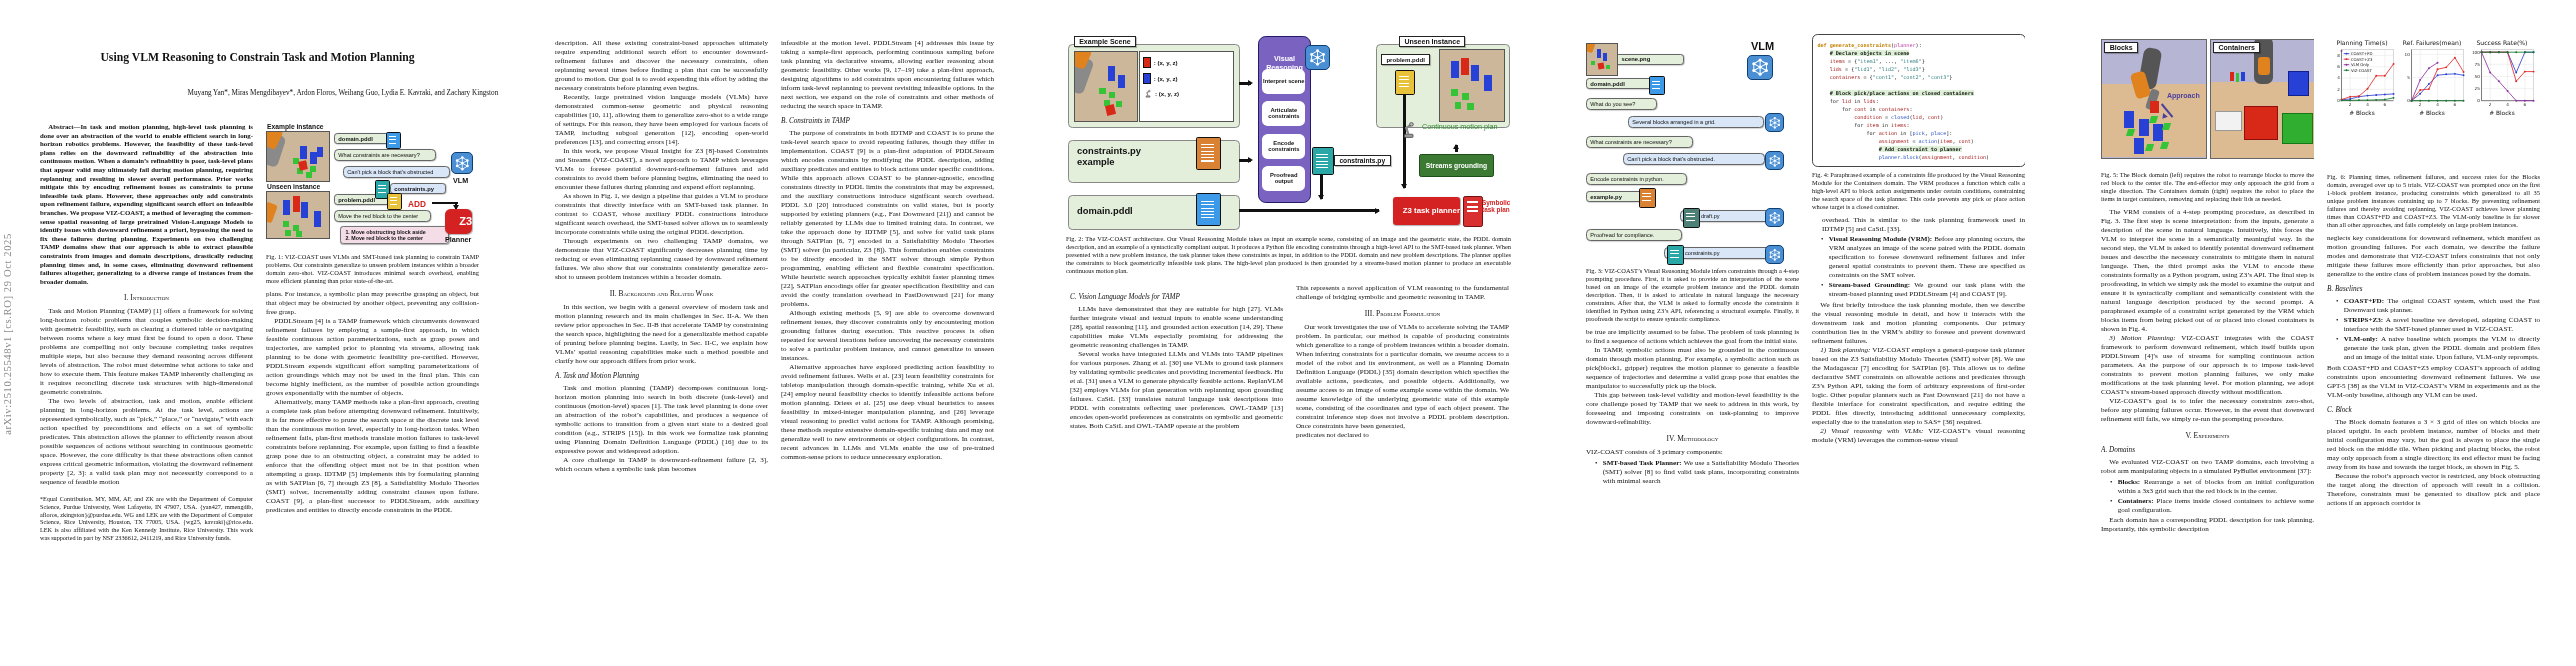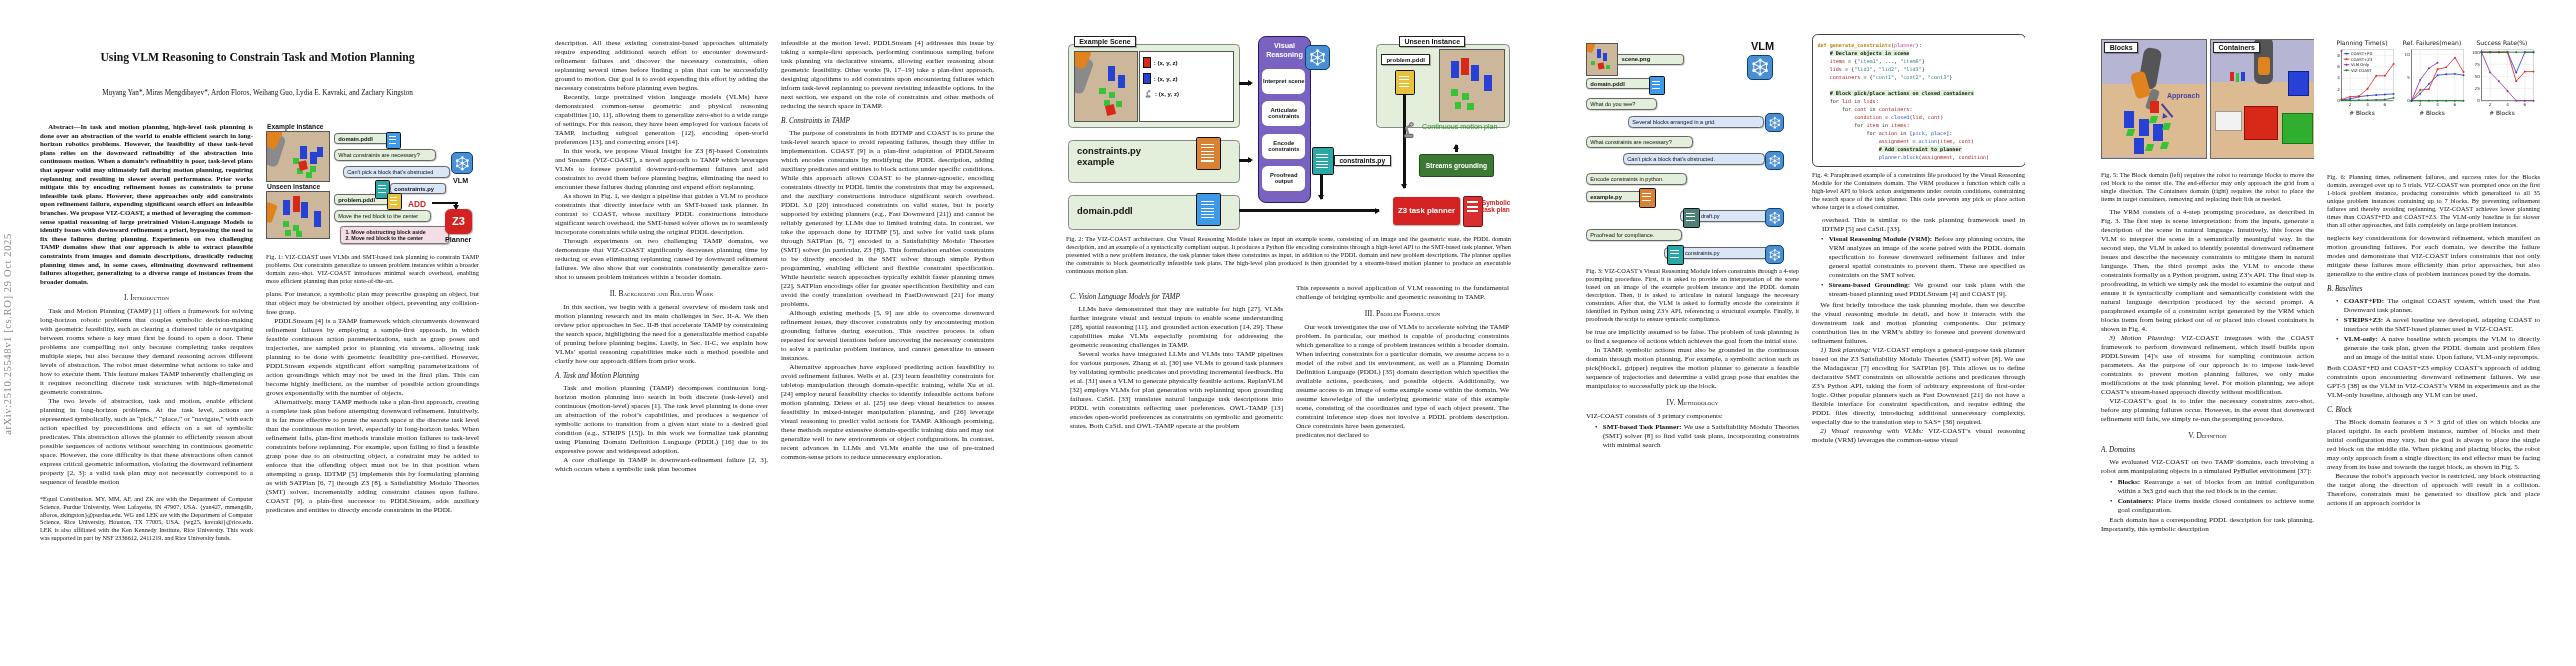--- a/index.html
+++ b/index.html
@@ -2,21 +2,21 @@
 <html style="font-size:9px"><head>
 <meta charset="utf-8">
 <style>
   html,body{margin:0;padding:0;background:#e8e8e8}
   #canvas{position:relative;width:2576px;height:667px;background:#fff;font-family:"Liberation Serif","DejaVu Serif",serif;color:#111}
   .page{position:absolute;top:0;width:515px;height:667px;background:#fff;overflow:hidden}
   #pg1{left:0}#pg2{left:515px}#pg3{left:1030px}#pg4{left:1546px}#pg5{left:2061px}
   .wm{position:absolute;left:2.2px;top:50%;transform:translateY(-50%) rotate(180deg);writing-mode:vertical-rl;
       font-size:10.6px;color:#8a8a8a;letter-spacing:0.6px;white-space:nowrap}
   .title{position:absolute;left:39px;right:39px;top:51px;text-align:center;font-size:11.7px;font-weight:bold}
-  .authors{position:absolute;left:16.7px;right:16.7px;top:89px;text-align:center;font-size:7.2px}
+  .authors{position:absolute;left:16.7px;right:16.7px;top:89px;text-align:right;font-size:7.2px}
   .col{position:absolute;width:213px;text-align:justify;overflow:hidden}
   #p1-left{left:40px;top:123px;height:511px}
   #p1-right{left:266px;top:123px;height:517px}
   #p2-left{left:40px;top:39px;height:595px}#p2-right{left:266px;top:39px;height:595px}
   #p3-left{left:40px;top:287px;height:347px}#p3-right{left:266px;top:284px;height:347px}
   #p4-left{left:40px;top:39px;height:595px}#p4-right{left:266px;top:33px;height:595px}
   #p5-left{left:40px;top:39px;height:595px}#p5-right{left:266px;top:39px;height:595px}
   .f2wrap{position:absolute;left:36px;top:36px;width:445px}
   
   .para{font-size:7.1px;line-height:9px;margin:0;text-indent:8.3px}
@@ -48,21 +48,21 @@
        padding:2.2px 3.3px;box-shadow:0.6px 0.6px 1.1px rgba(0,0,0,.3)}
   .bub.blue{background:#d8e6f8}
   .whitelab{position:absolute;border:0.8px solid #222;background:#fff;font-weight:bold;font-size:7px;
             padding:1.1px 4.4px;box-shadow:1.1px 1.1px 0 rgba(0,0,0,.25);white-space:nowrap;z-index:3}
   .panel{position:absolute;background:#e4efdb;border:0.8px solid #888;border-radius:4.4px}
   .doc{position:absolute;border:0.8px solid #111;border-radius:1.7px;background:var(--c,#58a6e8);z-index:4}
   .doc::before{content:"";position:absolute;left:15%;top:22%;width:58%;height:56%;
                background:repeating-linear-gradient(180deg,#fff 0 1.1px,transparent 1.1px 3.3px)}
   .vlm{position:absolute;background:#4a8fd4;border:1.1px solid #0e3f73;border-radius:5px;padding:1.7px;box-sizing:border-box}
   .vlm svg{width:100%;height:100%;display:block}
-  .z3{position:absolute;background:#d42222;border-radius:5.6px;color:#fff;font-weight:bold;text-align:center;box-shadow:0.6px 0.6px 1.1px rgba(0,0,0,.3)}
+  .z3{position:absolute;background:#d42222;border-radius:5.6px;color:#fff;font-weight:bold;text-align:right;box-shadow:0.6px 0.6px 1.1px rgba(0,0,0,.3)}
   .plan{position:absolute;background:#f4dde6;border:0.8px solid #777;border-radius:3.3px;font-size:5.3px;
         font-weight:bold;padding:2.2px 4.4px;box-shadow:0.6px 0.6px 1.1px rgba(0,0,0,.3)}
   .scn{position:absolute;background:#cdb79a;border:0.6px solid #555;overflow:hidden}
   .bx{position:absolute;display:block}
   .vrbox{position:absolute;background:#7a62c0;border:1.1px solid #241a66;border-radius:7.8px;color:#fff;
          font-weight:bold;text-align:center;font-size:7.2px}
   .step{position:absolute;left:3.3px;width:43px;height:24.5px;background:#fff;border-radius:5.6px;color:#111;
         font-weight:bold;font-size:5.8px;display:flex;align-items:center;justify-content:center;text-align:center}
   .ar{position:absolute;background:#111}
   .ar.r::after{content:"";position:absolute;right:-4.4px;top:50%;transform:translateY(-50%);
@@ -228,21 +228,21 @@
               <span class="robo" style="position:relative;width:9px;height:9px;display:inline-block"><svg viewBox="0 0 24 24" width="100%" height="100%">
                   <rect x="8" y="18" width="11" height="4" rx="1" fill="#999" stroke="#444"></rect>
                   <path d="M13 18 L10.5 10 L17 5.5" fill="none" stroke="#888" stroke-width="3"></path>
                   <circle cx="17" cy="5.5" r="2.3" fill="#bbb" stroke="#444"></circle>
                 </svg></span>
               <span>: (x, y, z)</span>
             </div>
         </div>
         <div class="ar r" style="left:173px;top:46px;width:12.2px;height:2.8px"></div>
         <div class="vrbox" style="left:192px;top:0;width:51px;height:161px;padding-top:4.4px">
-          <div style="width:44px;margin:0 auto">Visual Reasoning</div>
+          <div style="width:44px;margin:13px auto">Visual Reasoning</div>
           <div class="step" style="top:32px">Interpret scene</div>
           <div class="step" style="top:64px">Articulate constraints</div>
           <div class="step" style="top:97px">Encode constraints</div>
           <div class="step" style="top:129px">Proofread output</div>
         </div>
         <div class="vlm" style="left:239px;top:9px;width:24.5px;height:24.5px">
             <svg viewBox="0 0 24 24">
               <g stroke="#fff" fill="none" stroke-width="1.2">
                 <path d="M12 3.5 19.5 8v8L12 20.5 4.5 16V8z"></path>
                 <path d="M12 12 12 3.5M12 12 19.5 8M12 12 19.5 16M12 12 12 20.5M12 12 4.5 16M12 12 4.5 8"></path>
@@ -433,20 +433,21 @@
                 <circle cx="4.5" cy="16" r="1.8"></circle>
                 <circle cx="4.5" cy="8" r="1.8"></circle>
                 <circle cx="12" cy="12" r="1.8"></circle>
               </g>
             </svg>
           </div>
     </div>
         <p class="cap">Fig. 3: VIZ-COAST’s Visual Reasoning Module infers constraints through a 4-step prompting procedure. First, it is asked to provide an interpretation of the scene based on an image of the example problem instance and the PDDL domain description. Then, it is asked to articulate in natural language the necessary constraints. After that, the VLM is asked to formally encode the constraints it identified in Python using Z3’s API, referencing a structural example. Finally, it proofreads the script to ensure syntactic compliance.</p>
         <p class="para noind">be true are implicitly assumed to be false. The problem of task planning is to find a sequence of actions which achieves the goal from the initial state.</p>
         <p class="para">In TAMP, symbolic actions must also be grounded in the continuous domain through motion planning. For example, a symbolic action such as pick(block1, gripper) requires the motion planner to generate a feasible sequence of trajectories and determine a valid grasp pose that enables the manipulator to successfully pick up the block.</p>
+        <p class="para">This gap between task-level validity and motion-level feasibility is the core challenge posed by TAMP that we seek to address in this work, by foreseeing and imposing constraints on task-planning to improve downward-refinability.</p>
         <div class="h">IV. Methodology</div>
         <p class="para noind">VIZ-COAST consists of 3 primary components:</p>
         <ul class="bul">
           <li><b>SMT-based Task Planner: </b>We use a Satisfiability Modulo Theories (SMT) solver [8] to find valid task plans, incorporating constraints with minimal search</li>
         </ul>
       </div>
     <div class="col" id="p4-right">
         <div class="figbox" id="fig4">
           <div id="fig4-code">
             <div class="codeline"><span class="c-d">def </span><span class="c-fn">generate_constraints</span><span class="c-pl">(</span><span class="c-arg">planner</span><span class="c-pl">):</span></div>
@@ -512,21 +513,21 @@
         <span class="bx" style="left:33px;top:66px;width:32px;height:32px;background:#d82818;border:0.6px solid #8f0f0f"></span>
         <span class="bx" style="left:71px;top:73px;width:29px;height:29px;background:#2fae2f;border:0.6px solid #157a15"></span>
         <span class="bx" style="left:77px;top:31px;width:19px;height:23px;background:#2741d6;border:0.6px solid #101f8f"></span>
       </div>
       <div class="whitelab" style="left:112px;top:3.3px">Containers</div>
     </div>
         <p class="cap">Fig. 5: The Block domain (left) requires the robot to rearrange blocks to move the red block to the center tile. The end-effector may only approach the grid from a single direction. The Containers domain (right) requires the robot to place the items in target containers, removing and replacing their lids as needed.</p>
         <p class="para">The VRM consists of a 4-step prompting procedure, as described in Fig. 3. The first step is scene interpretation: from the inputs, generate a description of the scene in natural language. Intuitively, this forces the VLM to interpret the scene in a semantically meaningful way. In the second step, the VLM is asked to identify potential downward refinement issues and describe the necessary constraints to mitigate them in natural language. Then, the third prompt asks the VLM to encode these constraints formally as a Python program, using Z3’s API. The final step is proofreading, in which we sim­ply ask the model to examine the output and ensure it is syntactically compliant and semantically consistent with the natural language description produced by the second prompt. A paraphrased example of a constraint script generated by the VRM which blocks items from being picked out of or placed into closed containers is shown in Fig. 4.</p>
         <p class="para"><span class="ilead">3) Motion Planning:</span> VIZ-COAST integrates with the COAST framework to perform downward refinement, which itself builds upon PDDLStream [4]’s use of streams for sampling continuous action parameters. As the purpose of our approach is to impose task-level constraints to prevent motion planning failures, we only make modifications at the task planning level. For motion planning, we adopt COAST’s stream-based approach directly without modification.</p>
         <p class="para">VIZ-COAST’s goal is to infer the necessary constraints zero-shot, before any planning failures occur. However, in the event that downward refinement still fails, we simply re-run the prompting procedure.</p>
-        <div class="h">V. Definition</div>
+        <div class="h">V. Experiments</div>
         <div class="sub">A. Domains</div>
         <p class="para">We evaluated VIZ-COAST on two TAMP domains, each involving a robot arm manipulating objects in a simulated PyBullet environment [37]:</p>
         <ul class="bul">
           <li><b>Blocks: </b>Rearrange a set of blocks from an initial configuration within a 3x3 grid such that the red block is in the center.</li>
           <li><b>Containers: </b>Place items inside closed containers to achieve some goal configuration.</li>
         </ul>
         <p class="para">Each domain has a corresponding PDDL description for task planning. Importantly, this symbolic description</p>
       </div>
     <div class="col" id="p5-right">
         <div class="figbox" id="fig6"><div class="chartcell"><div class="ctitle">Planning Time(s)</div><svg width="70" height="62" viewBox="0 0 126 112">

